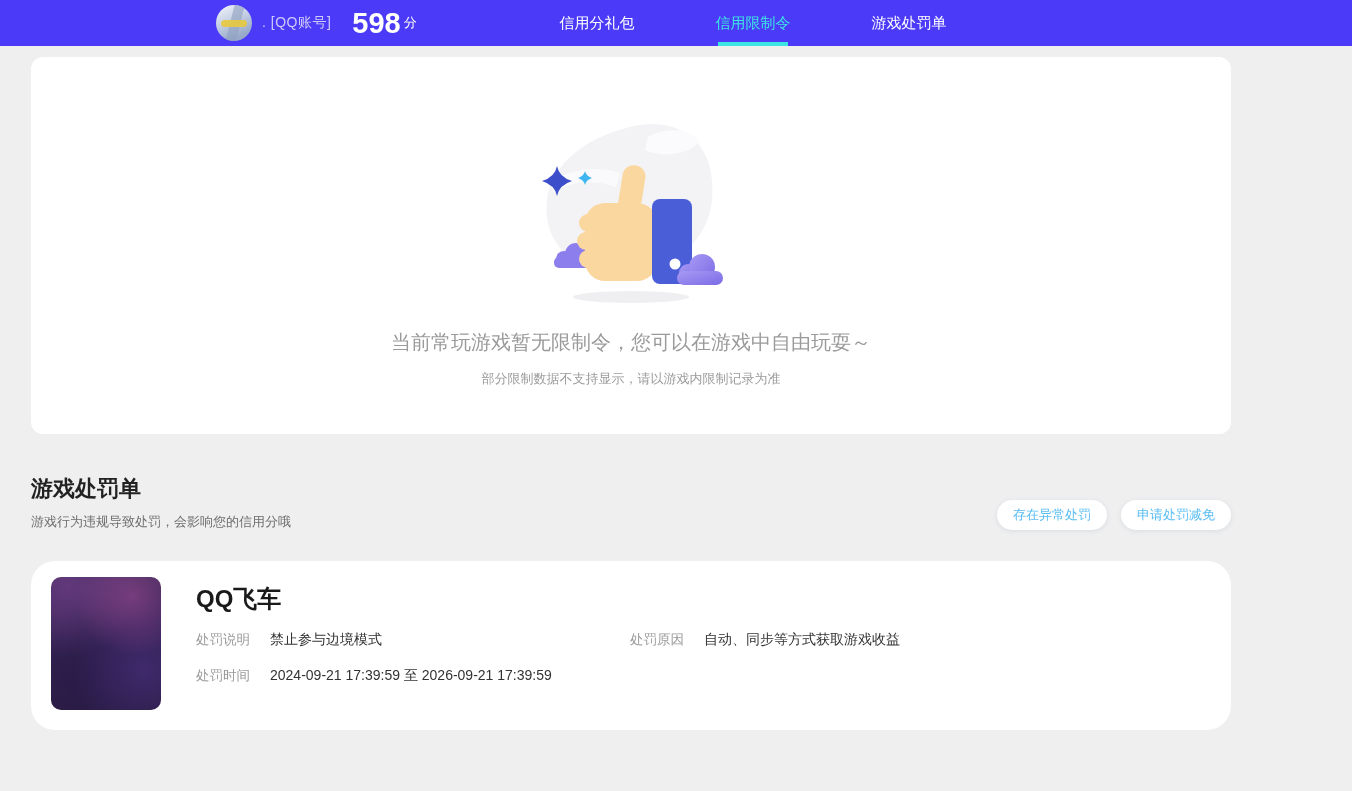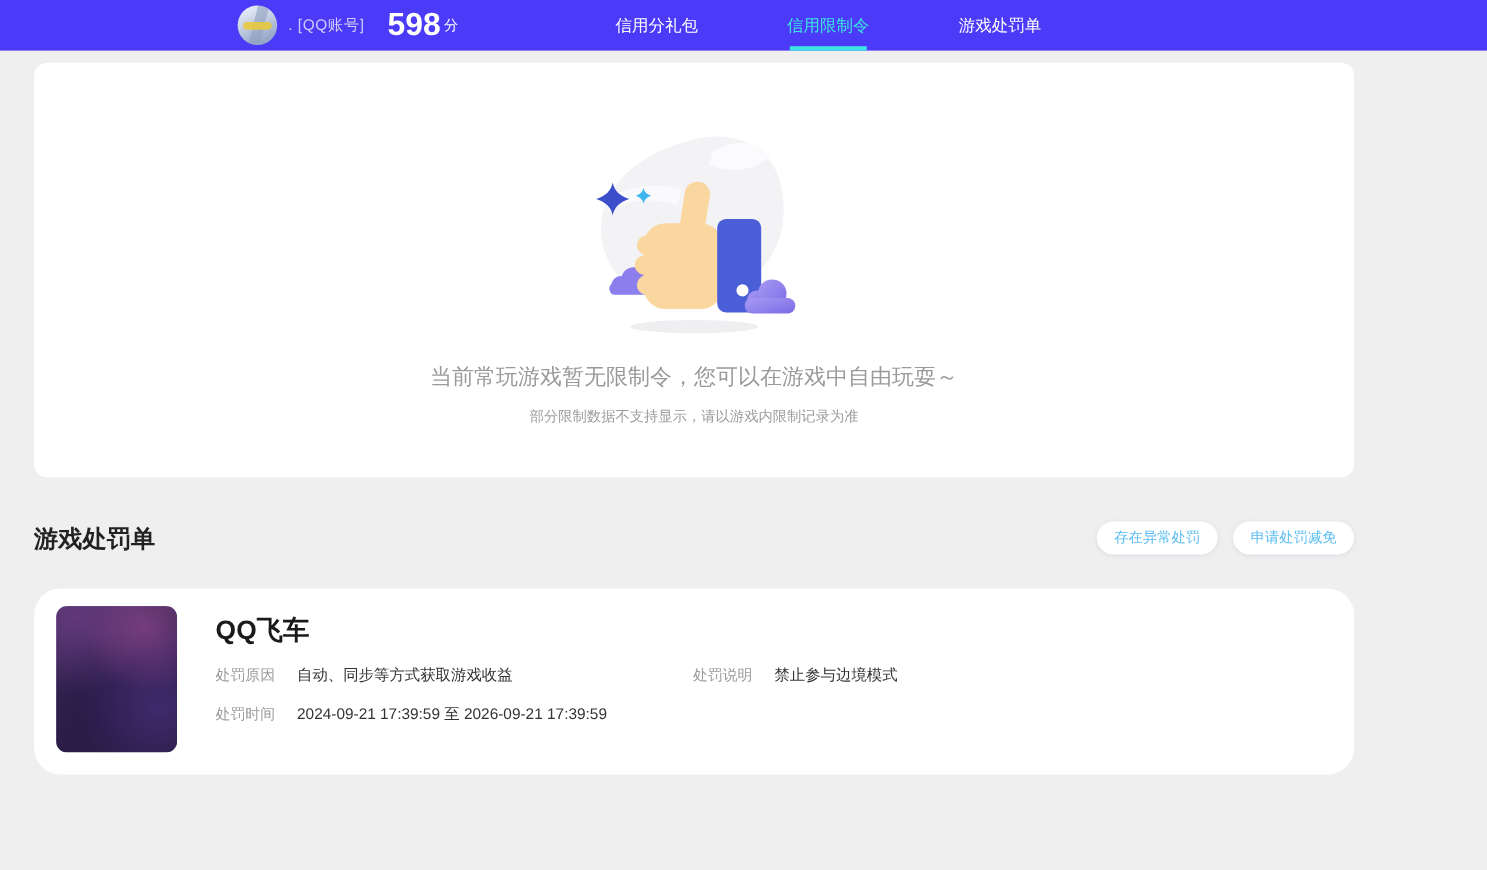--- a/index.html
+++ b/index.html
@@ -159,39 +159,40 @@
         <rect x="149" y="158" width="46" height="14" rx="7" fill="url(#cloudGrad)"></rect>
       </svg>
     </div>
     <p class="panel-msg">当前常玩游戏暂无限制令，您可以在游戏中自由玩耍～</p>
     <p class="panel-note">部分限制数据不支持显示，请以游戏内限制记录为准</p>
   </section>
 
   <div class="section-head">
     <div class="section-titles">
       <h2 class="section-title">游戏处罚单</h2>
+      <p class="section-sub">游戏行为违规导致处罚，会影响您的信用分哦</p>
     </div>
     <div class="section-actions">
       <button class="pill-btn">存在异常处罚</button>
       <button class="pill-btn">申请处罚减免</button>
     </div>
   </div>
 
   <section class="pun-card">
     <div class="game-thumb"></div>
     <div class="pun-info">
       <div class="game-name">QQ飞车</div>
       <div class="fields">
         <div class="field">
+          <span class="field-label">处罚说明</span>
+          <span class="field-value">禁止参与边境模式</span>
+        </div>
+        <div class="field">
           <span class="field-label">处罚原因</span>
           <span class="field-value">自动、同步等方式获取游戏收益</span>
-        </div>
-        <div class="field">
-          <span class="field-label">处罚说明</span>
-          <span class="field-value">禁止参与边境模式</span>
         </div>
         <div class="field">
           <span class="field-label">处罚时间</span>
           <span class="field-value">2024-09-21 17:39:59 至 2026-09-21 17:39:59</span>
         </div>
       </div>
     </div>
   </section>
 
 

